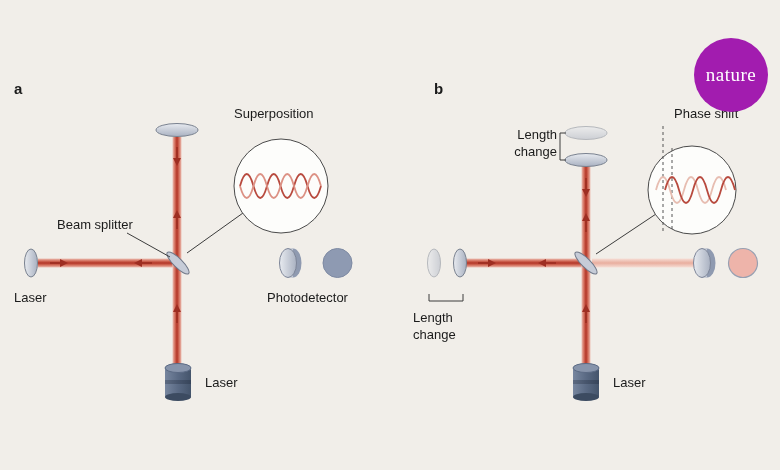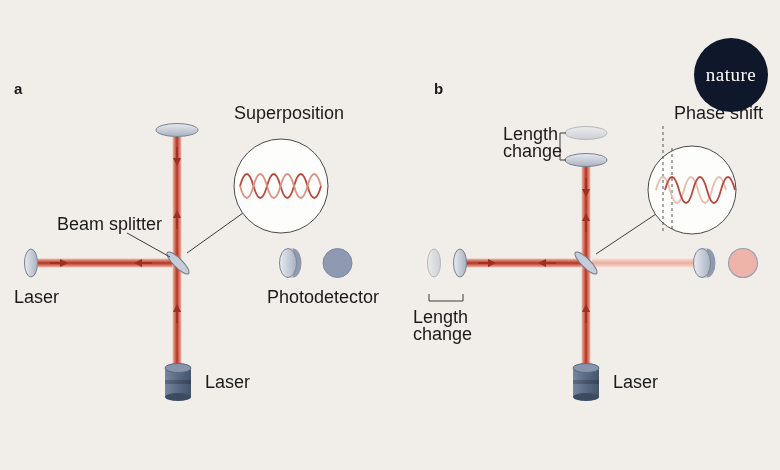--- a/index.html
+++ b/index.html
@@ -6,35 +6,35 @@
   #canvas{
     position:relative;
     width:780px;height:470px;
     background:#f1eee9;
     overflow:hidden;
     font-family:"Liberation Sans",sans-serif;
   }
   #art{position:absolute;left:0;top:0;}
   .lbl{
     position:absolute;
-    font-size:18px;
+    font-size:13px;
     line-height:17px;
     color:#1b1b1b;
   }
   .panel-letter{
     font-size:15px;
     font-weight:bold;
   }
   .wrap2{white-space:normal;}
   #nature-logo{
     position:absolute;
     left:694px;top:38px;
     width:74px;height:74px;
     border-radius:50%;
-    background:#0f172a;
+    background:#a21caf;
     display:flex;align-items:center;justify-content:center;
   }
   #nature-logo span{
     font-family:"Liberation Serif",serif;
     font-size:19px;
     color:#ffffff;
     letter-spacing:.5px;
   }
 </style>
 </head>

